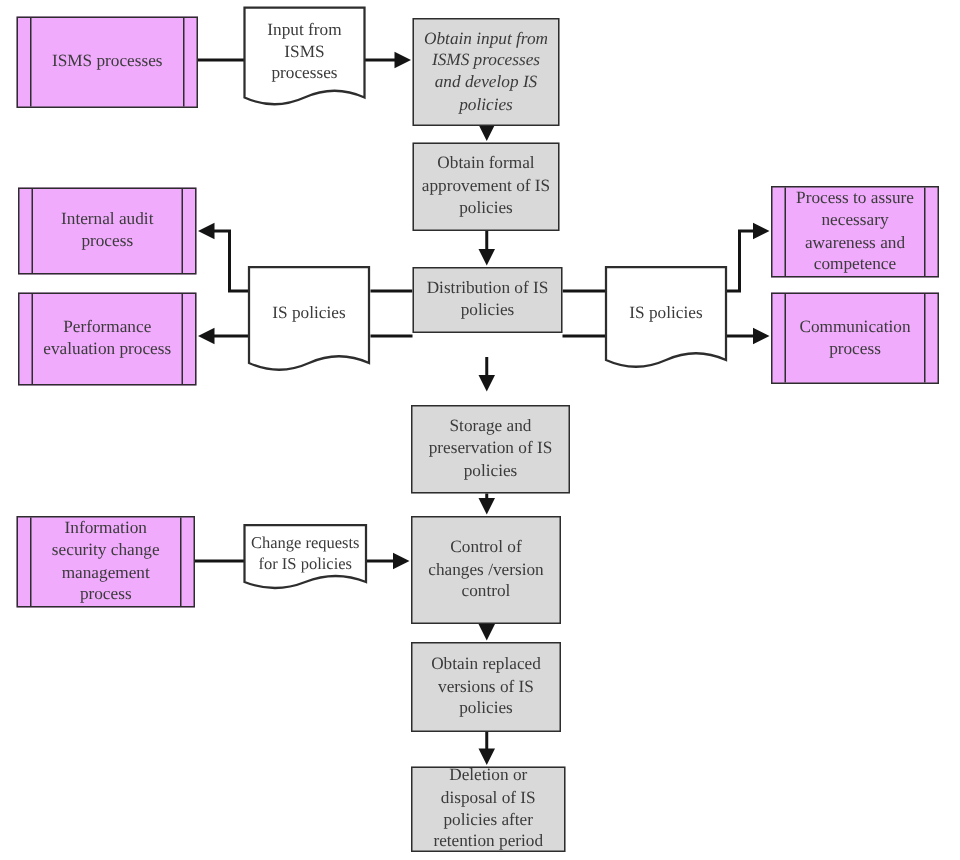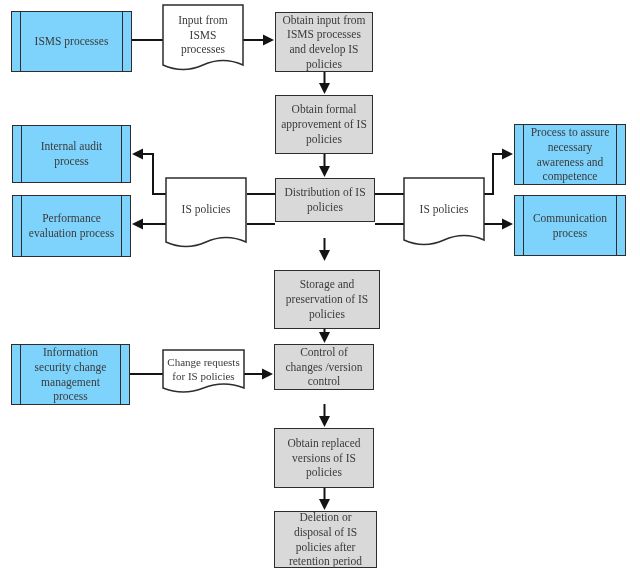--- a/index.html
+++ b/index.html
@@ -13,21 +13,21 @@
   }
   svg.wires{position:absolute;left:0;top:0;width:640px;height:573px;}
   .node{
     position:absolute;
     display:flex;align-items:center;justify-content:center;
     text-align:center;
     font-size:11.5px;line-height:1.28;
     box-sizing:border-box;
   }
   .predef{
-    background:#7dd3fc;
+    background:#f0abfc;
     border:1.5px solid #2d2d2d;
     padding:0 14px;
   }
   .predef::before,.predef::after{
     content:"";
     position:absolute;top:0;bottom:0;width:0;
     border-left:1.5px solid #2d2d2d;
   }
   .predef::before{left:8px;}
   .predef::after{right:8px;}
@@ -145,37 +145,37 @@
   </div>
 
   <div class="node predef" style="left:514px;top:195px;width:112px;height:61px;padding:0 12px;">
     <span>Communication process</span>
   </div>
 
   <div class="node predef" style="left:11px;top:344px;width:119px;height:61px;">
     <span>Information security change management process</span>
   </div>
 
-  <div class="node proc" style="left:275px;top:12px;width:98px;height:60px;">
+  <div class="node proc" style="left:275px;top:12px;width:98px;height:72px;font-style:italic;">
     <span>Obtain input from ISMS processes and develop IS policies</span>
   </div>
 
   <div class="node proc" style="left:275px;top:95px;width:98px;height:59px;">
     <span>Obtain formal approvement of IS policies</span>
   </div>
 
   <div class="node proc" style="left:275px;top:178px;width:100px;height:44px;">
     <span>Distribution of IS policies</span>
   </div>
 
   <div class="node proc" style="left:274px;top:270px;width:106px;height:59px;justify-content:center;">
     <span>Storage and preservation of IS policies</span>
   </div>
 
-  <div class="node proc" style="left:274px;top:344px;width:100px;height:46px;padding:0 7px;">
+  <div class="node proc" style="left:274px;top:344px;width:100px;height:72px;padding:0 7px;">
     <span>Control of changes /version control</span>
   </div>
 
   <div class="node proc" style="left:274px;top:428px;width:100px;height:60px;">
     <span>Obtain replaced versions of IS policies</span>
   </div>
 
   <div class="node proc" style="left:274px;top:511px;width:103px;height:57px;">
     <span>Deletion or disposal of IS policies after retention period</span>
   </div>

